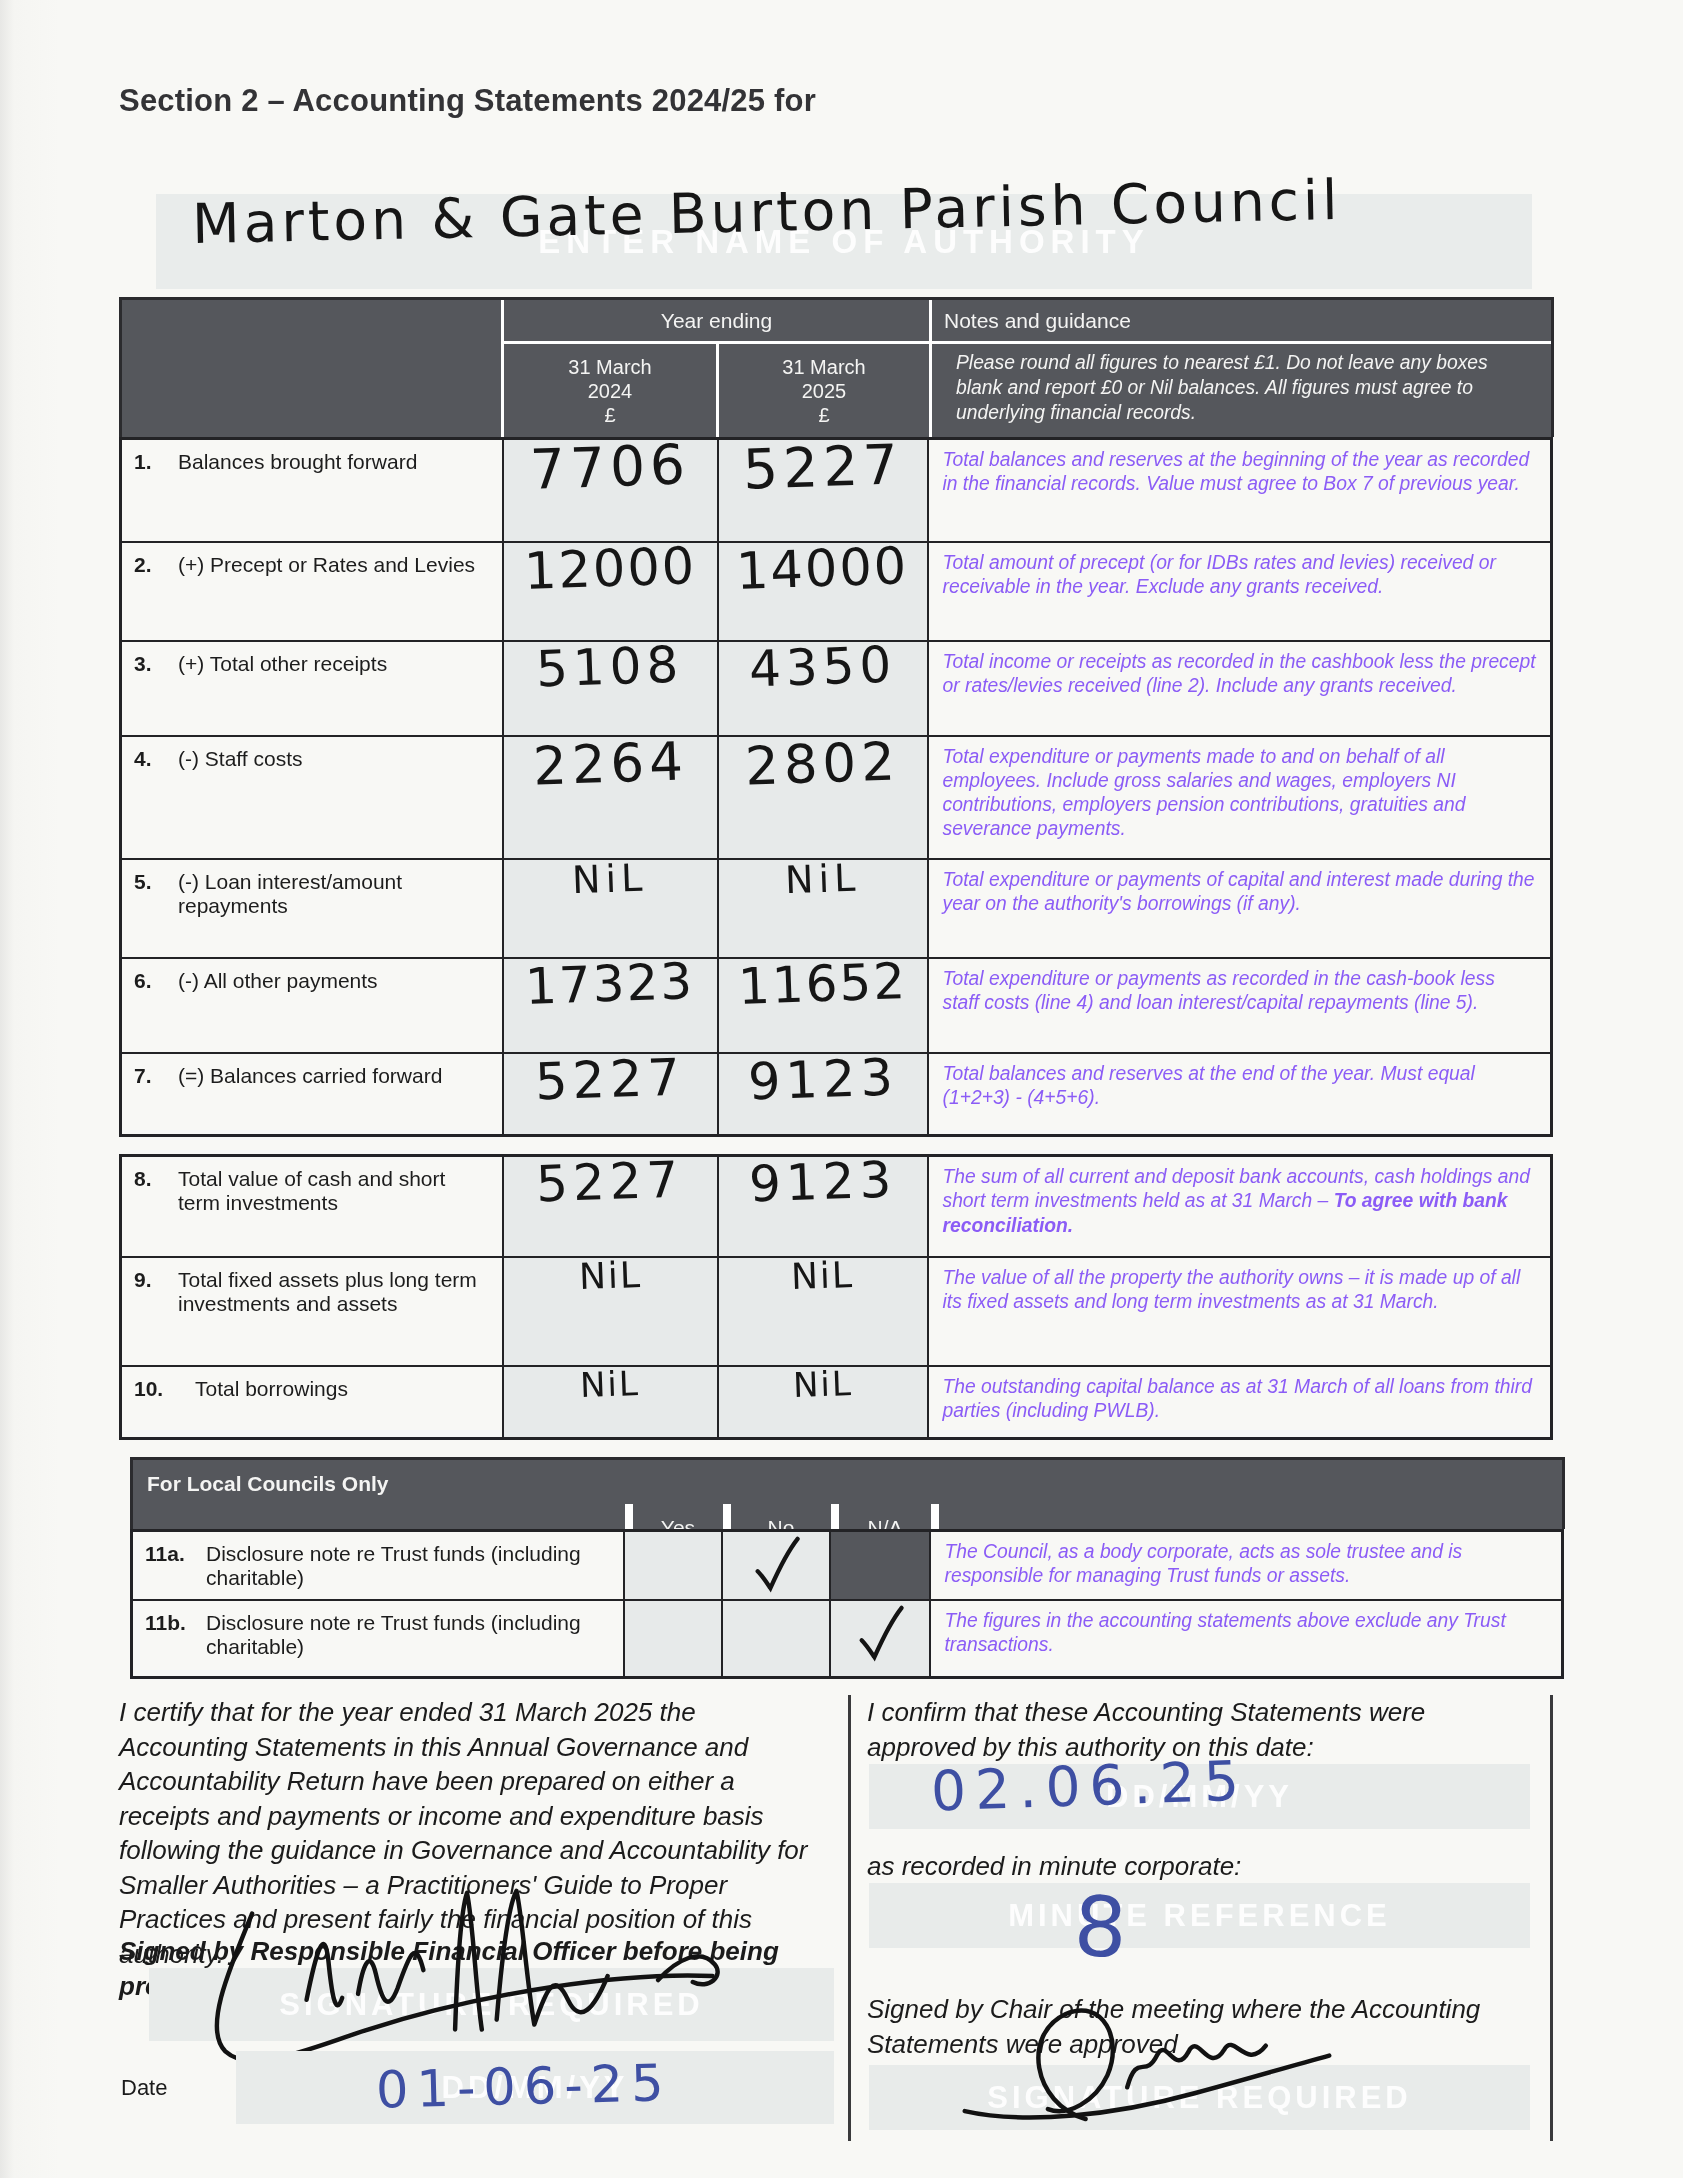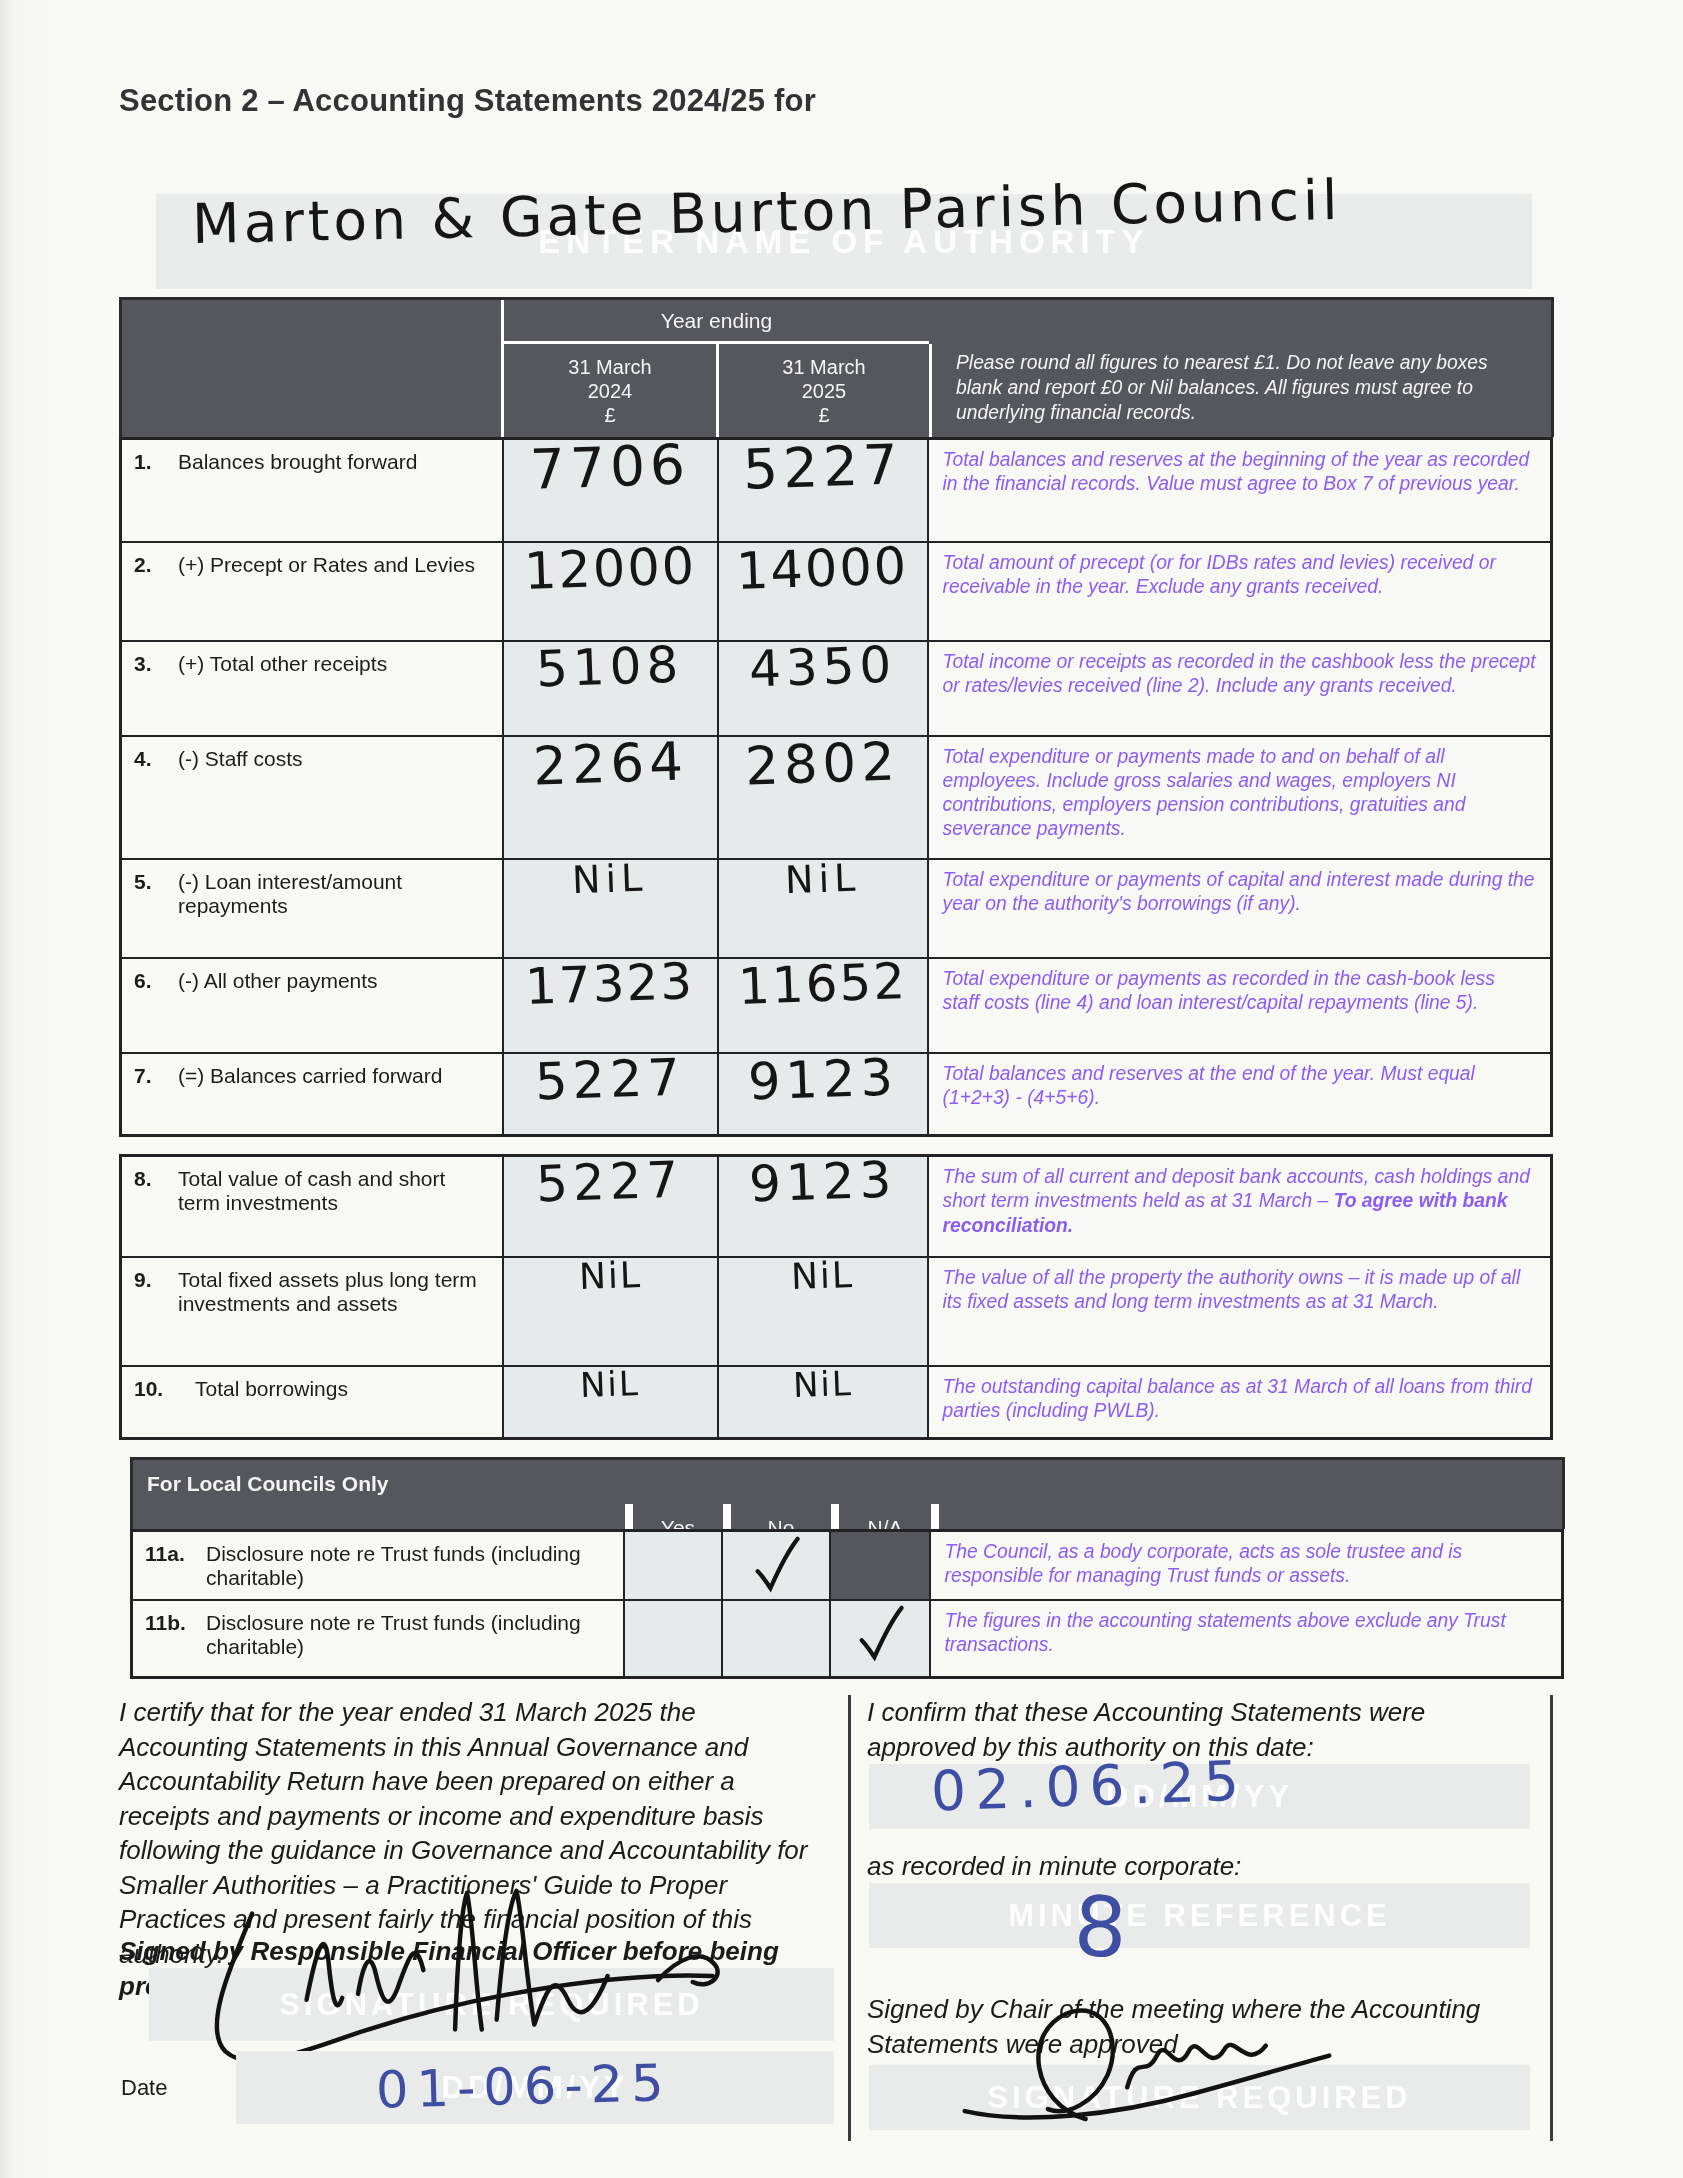--- a/index.html
+++ b/index.html
@@ -114,20 +114,21 @@
 
   <div id="name-band">
     <div class="wm">ENTER NAME OF AUTHORITY</div>
     <div id="name-written" class="ink">Marton &amp; Gate Burton Parish Council</div>
   </div>
 
   <div id="t1">
     <div id="t1head">
       <div class="hc hc-blank"></div>
       <div class="hc hc-year">Year ending</div>
+      <div class="hc hc-ntitle">Notes and guidance</div>
       <div class="hc hc-y hc-2024">
         <span>31 March</span>
         <span>2024</span>
         <span>£</span>
       </div>
       <div class="hc hc-y hc-2025">
         <span>31 March</span>
         <span>2025</span>
         <span>£</span>
       </div>

